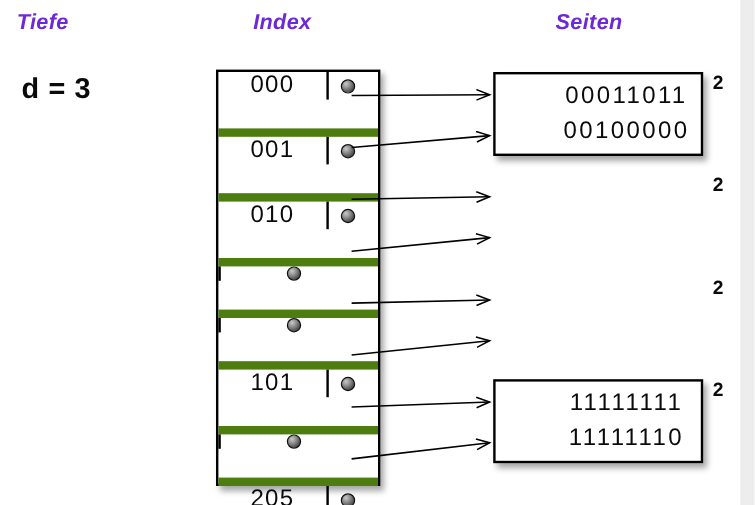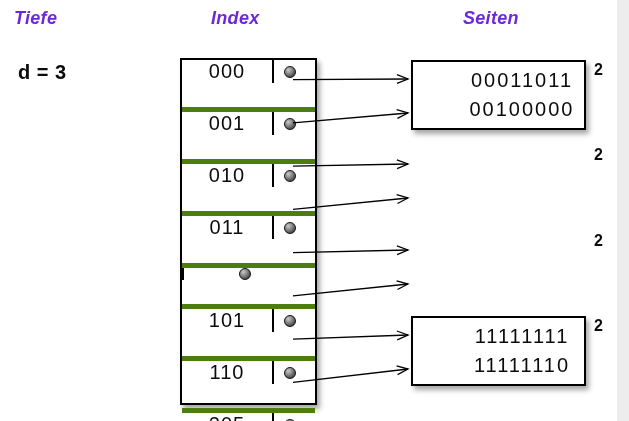--- a/index.html
+++ b/index.html
@@ -18,32 +18,32 @@
   .col-header{
     position:absolute;top:8px;
     font-style:italic;font-size:18px;font-weight:700;
     letter-spacing:.3px;color:#6d28d9;white-space:nowrap;
   }
   .hdr-tiefe{left:14px;}
   .hdr-index{left:175px;margin-left:36px;}
   .hdr-seiten{left:463px;}
   .depth-value{
     position:absolute;left:18px;top:61px;
-    font-size:20px;font-weight:600;letter-spacing:.5px;
+    font-size:24px;font-weight:600;letter-spacing:.5px;
   }
   
   .index-table{
     position:absolute;left:180px;top:58px;width:137px;height:347px;
     box-sizing:border-box;border:2px solid #000;background:#fff;
     display:flex;flex-direction:column;
     box-shadow:3px 4px 5px rgba(0,0,0,0.35);
     gap:24px;
   }
   .index-row{flex:1;display:flex;box-sizing:border-box;}
-  .index-row + .index-row{border-top:5px solid #4d7c0f;}
+  .index-row + .index-row{border-top:7px solid #4d7c0f;}
   .cell-label{
     width:90px;display:flex;align-items:center;justify-content:center;
     font-size:20px;letter-spacing:1px;box-sizing:border-box;
   }
   .cell-pointer{
     flex:1;border-left:2px solid #000;box-sizing:border-box;
     display:flex;align-items:center;justify-content:center;
   }
   .dot{
     width:12px;height:12px;border-radius:50%;
@@ -94,38 +94,36 @@
           <span class="dot"></span>
         </div>
     </div>
     <div class="index-row">
       <div class="cell-label">010</div>
       <div class="cell-pointer">
           <span class="dot"></span>
         </div>
     </div>
     <div class="index-row">
-      <div class="cell-label">011</div>
       <div class="cell-pointer">
           <span class="dot"></span>
         </div>
     </div>
     <div class="index-row">
       <div class="cell-pointer">
           <span class="dot"></span>
         </div>
     </div>
     <div class="index-row">
       <div class="cell-label">101</div>
       <div class="cell-pointer">
           <span class="dot"></span>
         </div>
     </div>
     <div class="index-row">
-      <div class="cell-label">110</div>
       <div class="cell-pointer">
           <span class="dot"></span>
         </div>
     </div>
     <div class="index-row">
       <div class="cell-label">205</div>
       <div class="cell-pointer">
           <span class="dot"></span>
         </div>
     </div>

